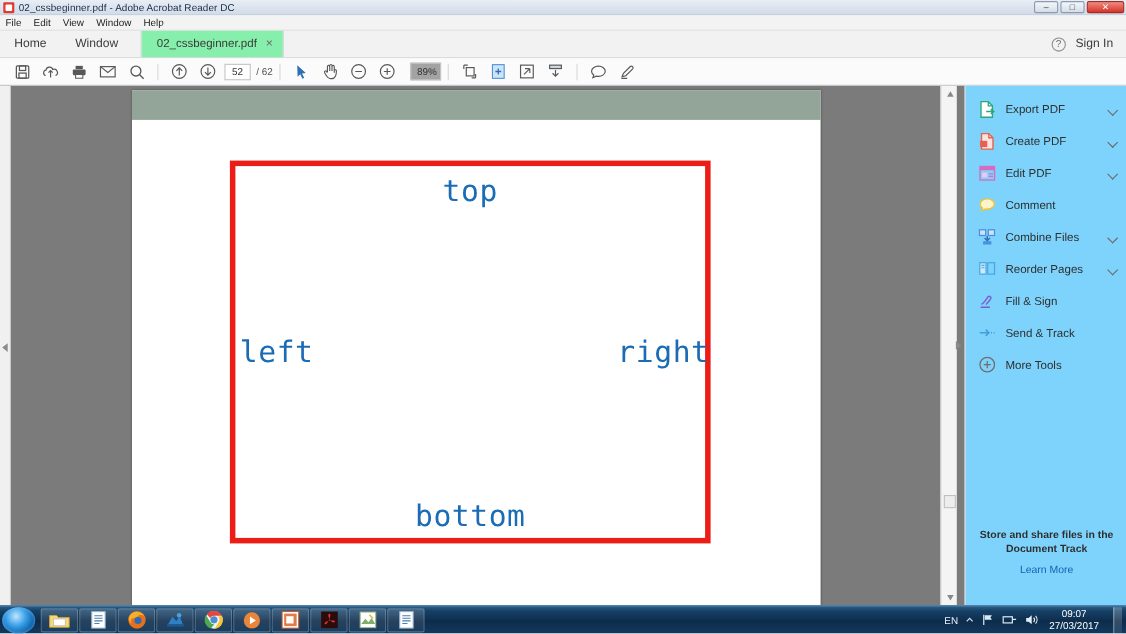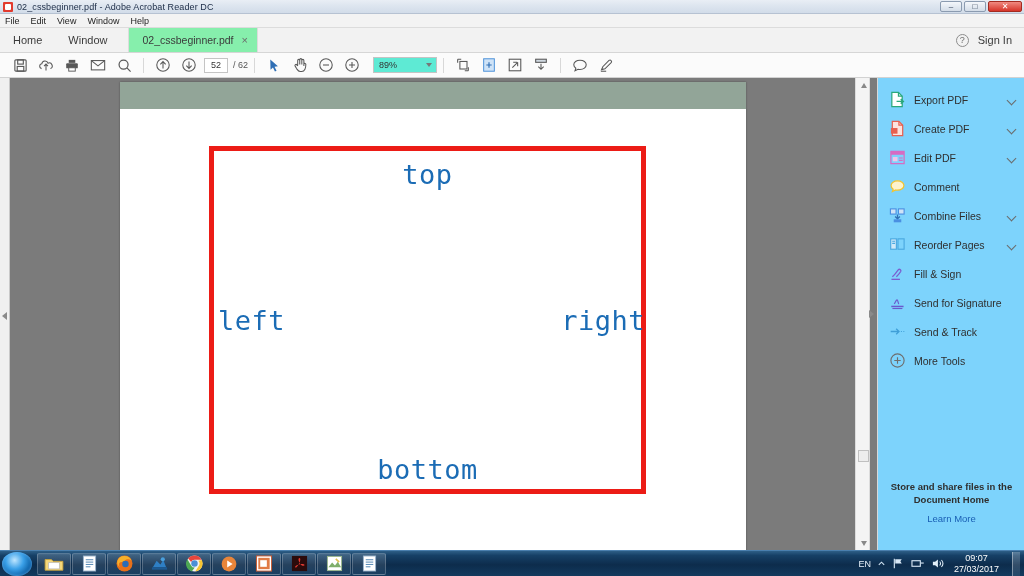--- a/index.html
+++ b/index.html
@@ -91,21 +91,21 @@
   }
   .tbtn svg { display: block; }
   .tsep { width: 1px; height: 15px; background: #d8d8d8; margin: 0 6px; }
   .pagebox {
     width: 24px; height: 15px; border: 1px solid #c4c4c4; background: #fff;
     font-size: 9px; color: #333; display: flex; align-items: center;
     justify-content: center; margin-left: 2px;
   }
   .pagetotal { font-size: 9px; color: #555; margin-left: 5px; }
   .zoombox {
-    width: 64px; height: 16px; border: 1px solid #c4c4c4; background: #5eead4;
+    width: 28px; height: 16px; border: 1px solid #c4c4c4; background: #a3a3a3;
     font-size: 9px; color: #333; display: flex; align-items: center;
     padding-left: 5px; margin-left: 8px; position: relative;
   }
   .zoombox .caret {
     position: absolute; right: 4px; top: 50%; transform: translateY(-50%);
     border-left: 3px solid transparent; border-right: 3px solid transparent;
     border-top: 4px solid #777;
   }
 
   
@@ -494,48 +494,40 @@
     </div>
 
     <div class="tool">
       <svg class="ticon" viewBox="0 0 18 18" fill="none" stroke="#7b5ed0" stroke-width="1.4">
         <path d="M3.5 12.5c2-1.2 4.5-5 6.3-7.4a1.6 1.6 0 0 1 2.6 1.8c-1.2 2-3.4 4.4-4.6 5.6"></path>
         <path d="M2.6 15.2h9"></path>
       </svg>
       <span class="tlabel">Fill &amp; Sign</span>
     </div>
 
-    <div class="tool">
-      <svg class="ticon" viewBox="0 0 18 18" fill="none" stroke="#6a5acd" stroke-width="1.3">
-        <path d="M5.5 10.5c1.2-1.5 2-4.2 3-4.2s1 3.4 2 4.2"></path>
-        <path d="M2.4 13.2h13" stroke-width="1.6"></path>
-        <path d="M3.6 15.4h10.6" stroke-width="1.1"></path>
-      </svg>
-      <span class="tlabel">Send for Signature</span>
-    </div>
 
     <div class="tool">
       <svg class="ticon" viewBox="0 0 18 18" fill="none" stroke="#3f9fd8" stroke-width="1.4">
         <path d="M1.8 9h8.4M7.6 6l3 3-3 3"></path>
         <path d="M12.6 9h1M15.2 9h1" stroke-width="1.3"></path>
       </svg>
       <span class="tlabel">Send &amp; Track</span>
     </div>
 
     <div class="tool">
       <svg class="ticon" viewBox="0 0 18 18" fill="none" stroke="#6e6e6e" stroke-width="1.2">
         <circle cx="9" cy="9" r="7"></circle>
           <path d="M5.6 9h6.8M9 5.6v6.8"></path>
       </svg>
       <span class="tlabel">More Tools</span>
     </div>
 
     <div class="promo">
       <div class="p1">Store and share files in the</div>
-      <div class="p1">Document Home</div>
+      <div class="p1">Document Track</div>
       <div class="p2">Learn More</div>
     </div>
   </div>
 
   <div class="taskbar">
     <div class="startorb"></div>
     <div class="tasks">
 
       <div class="tk">
         <svg width="20" height="16" viewBox="0 0 22 18">

